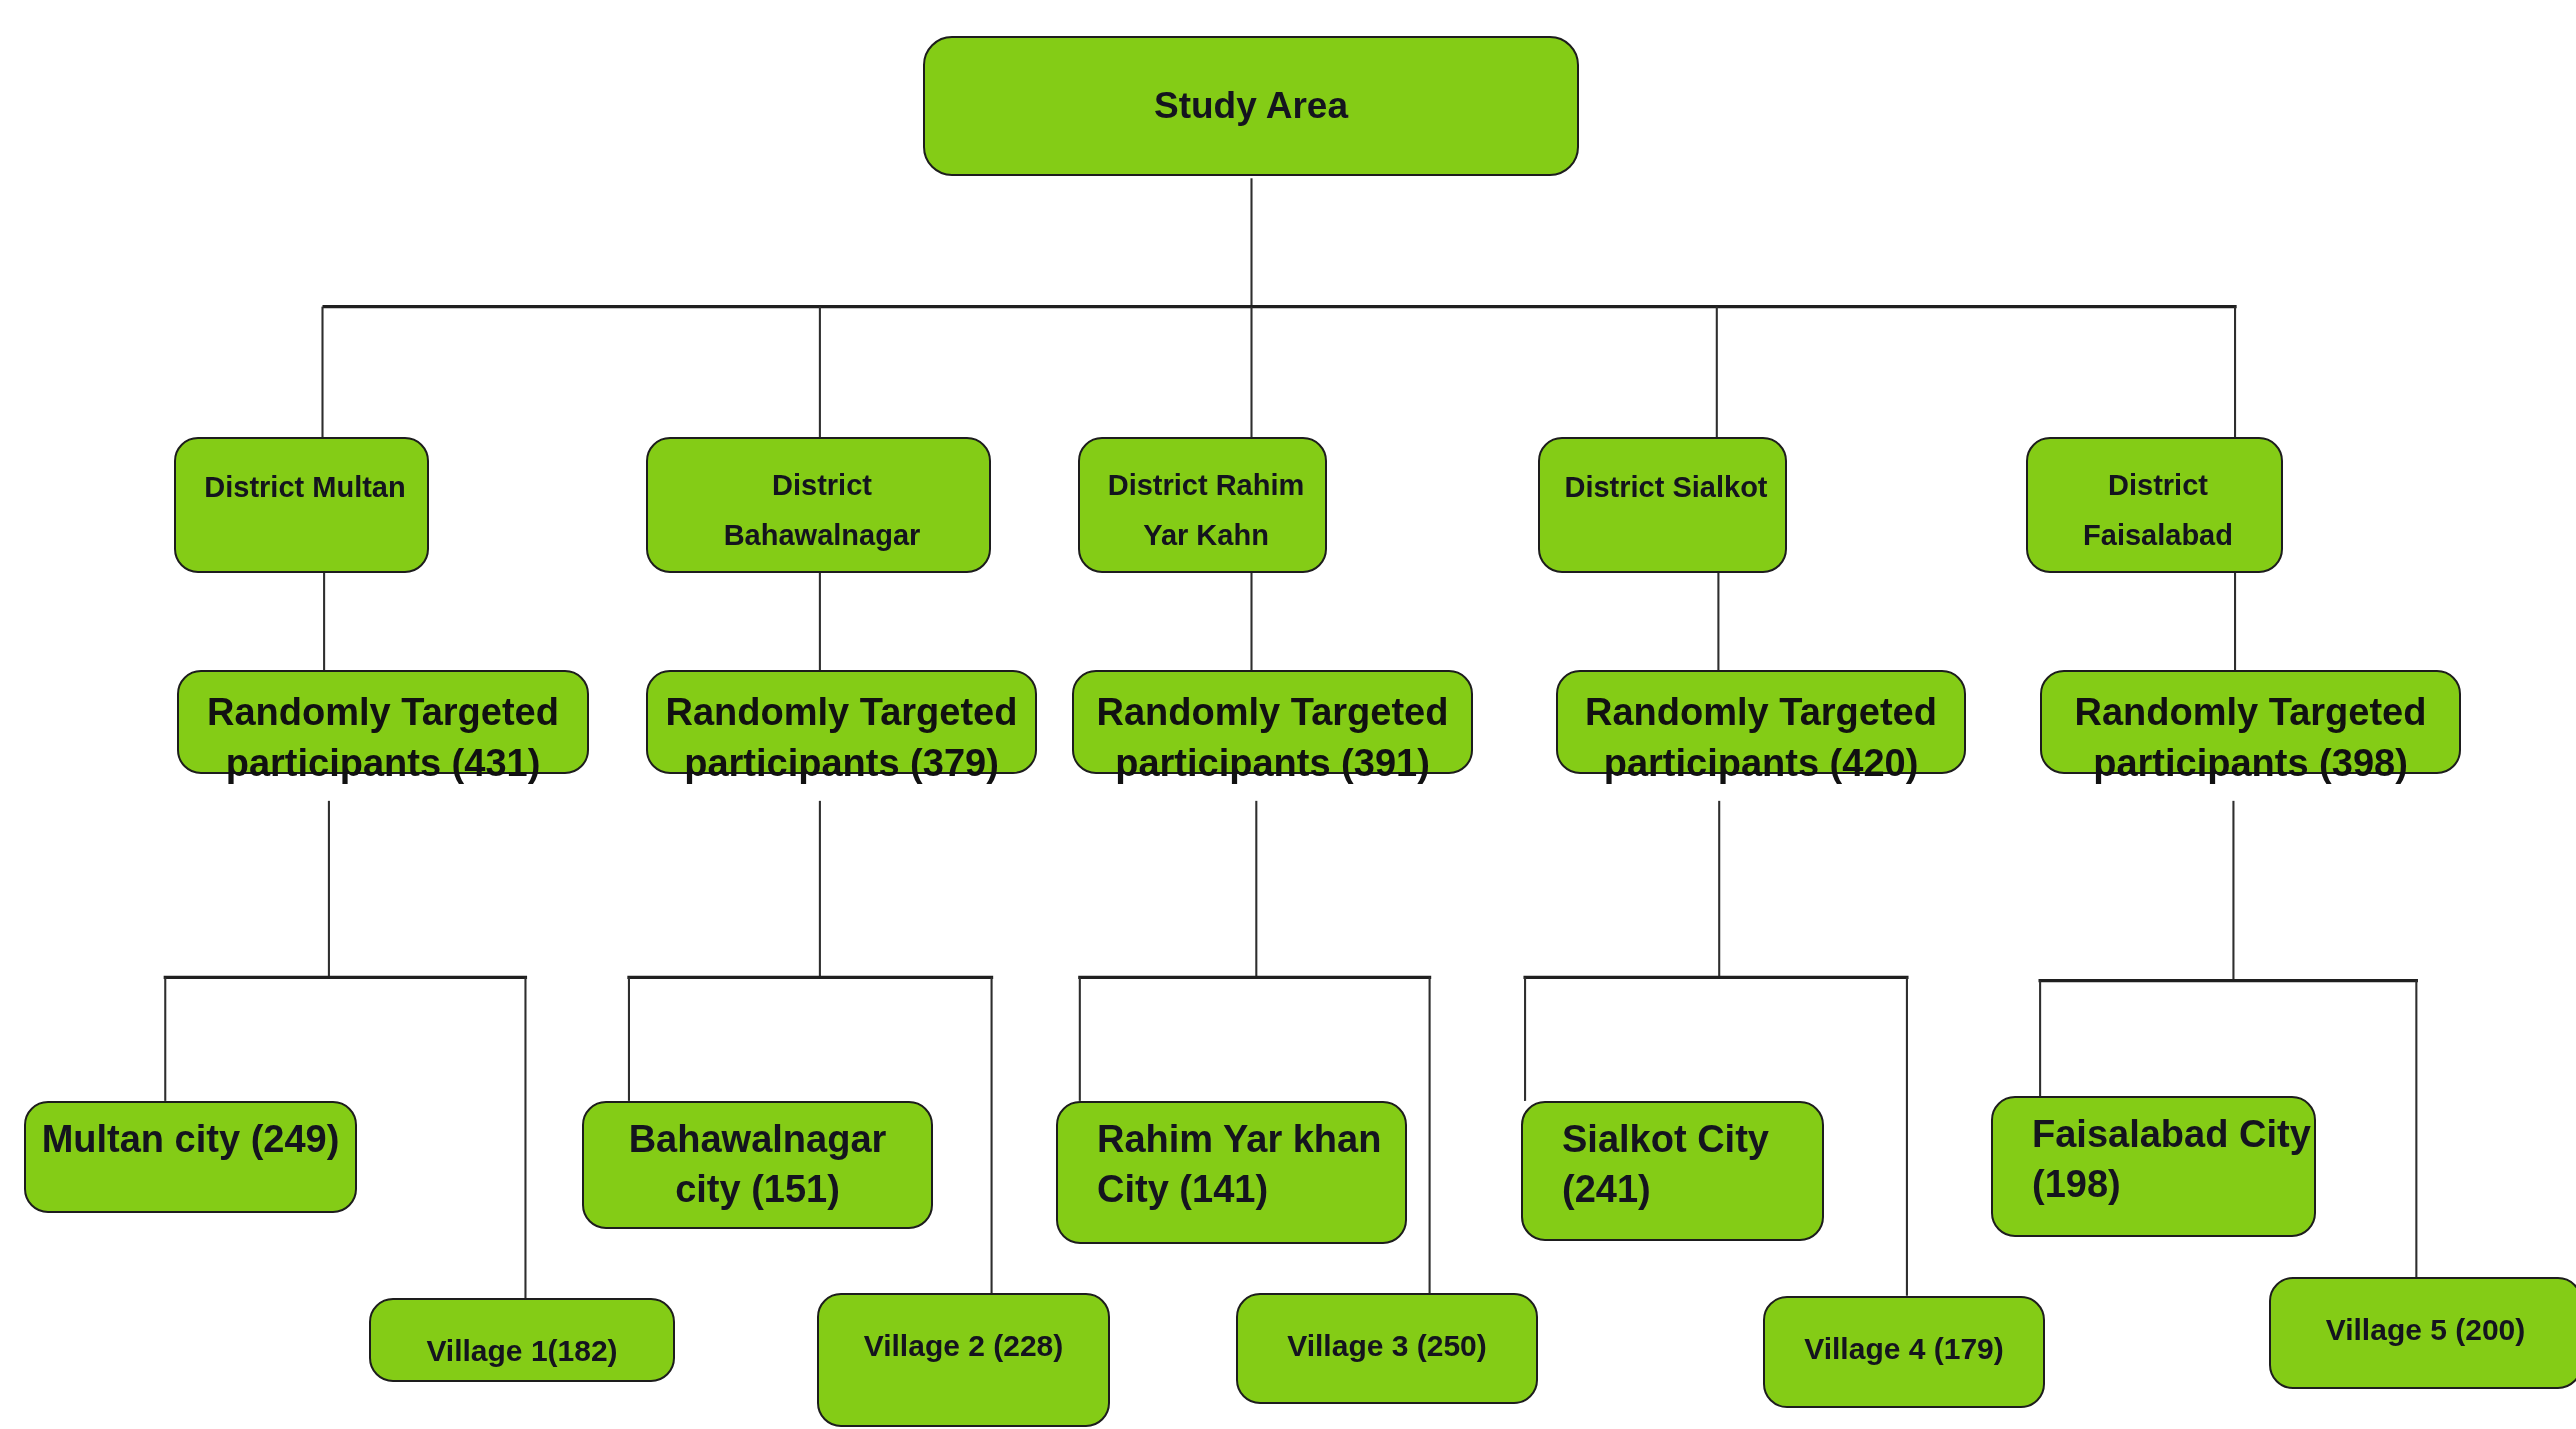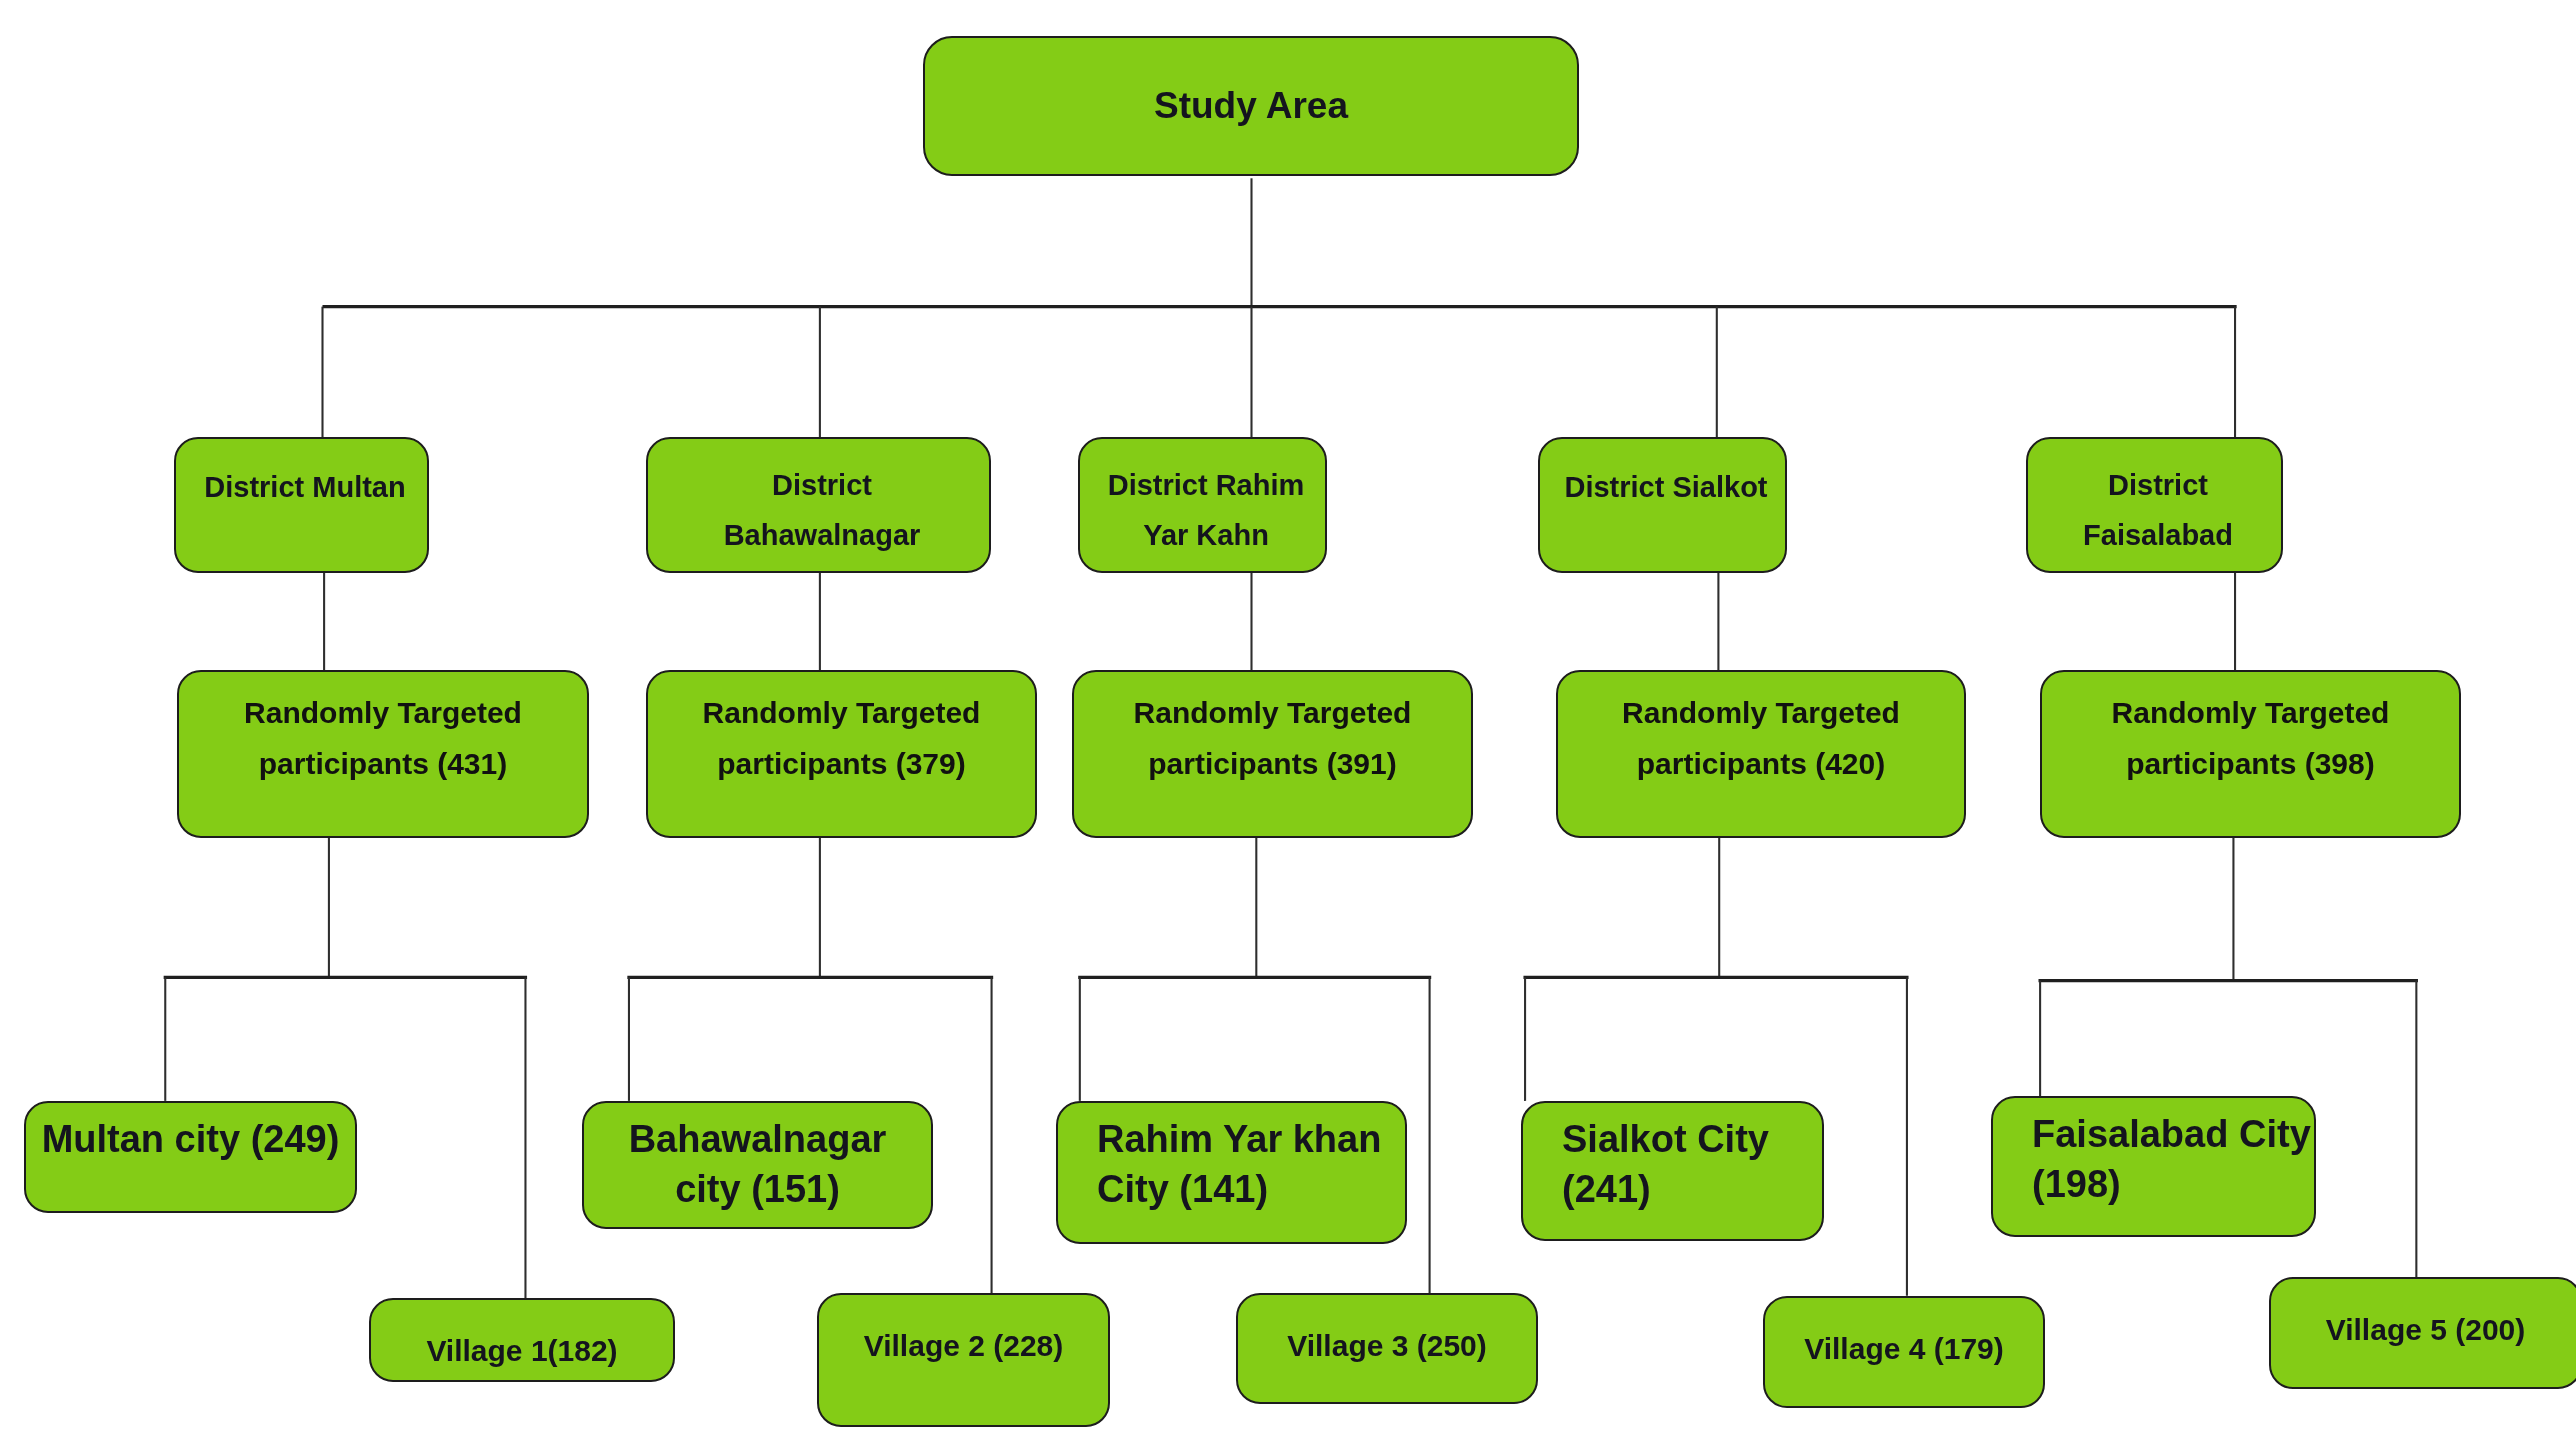--- a/index.html
+++ b/index.html
@@ -51,21 +51,21 @@
 
   
   .lvl-district { top: 437px; height: 136px; font-size: 29px; line-height: 50px; padding-left: 7px; }
   #d0 { left: 174px;  width: 255px; padding-top: 22.5px; }
   #d1 { left: 646px;  width: 345px; padding-top: 21px; }
   #d2 { left: 1078px; width: 249px; padding-top: 21px; }
   #d3 { left: 1538px; width: 249px; padding-top: 22.5px; }
   #d4 { left: 2026px; width: 257px; padding-top: 21px; }
 
   
-  .lvl-part { top: 670px; height: 168px; font-size: 30px; line-height: 51px;
+  .lvl-part { top: 670px; height: 104px; font-size: 38px; line-height: 51px;
               padding-top: 15.2px; color: #111111; }
   #p0 { left: 177px;  width: 412px; }
   #p1 { left: 646px;  width: 391px; }
   #p2 { left: 1072px; width: 401px; }
   #p3 { left: 1556px; width: 410px; }
   #p4 { left: 2040px; width: 421px; }
 
   
   .lvl-city { font-size: 38px; line-height: 50px; padding-top: 11.2px; }
   #c0 { left: 24px;   top: 1101px; width: 333px; height: 112px; }

